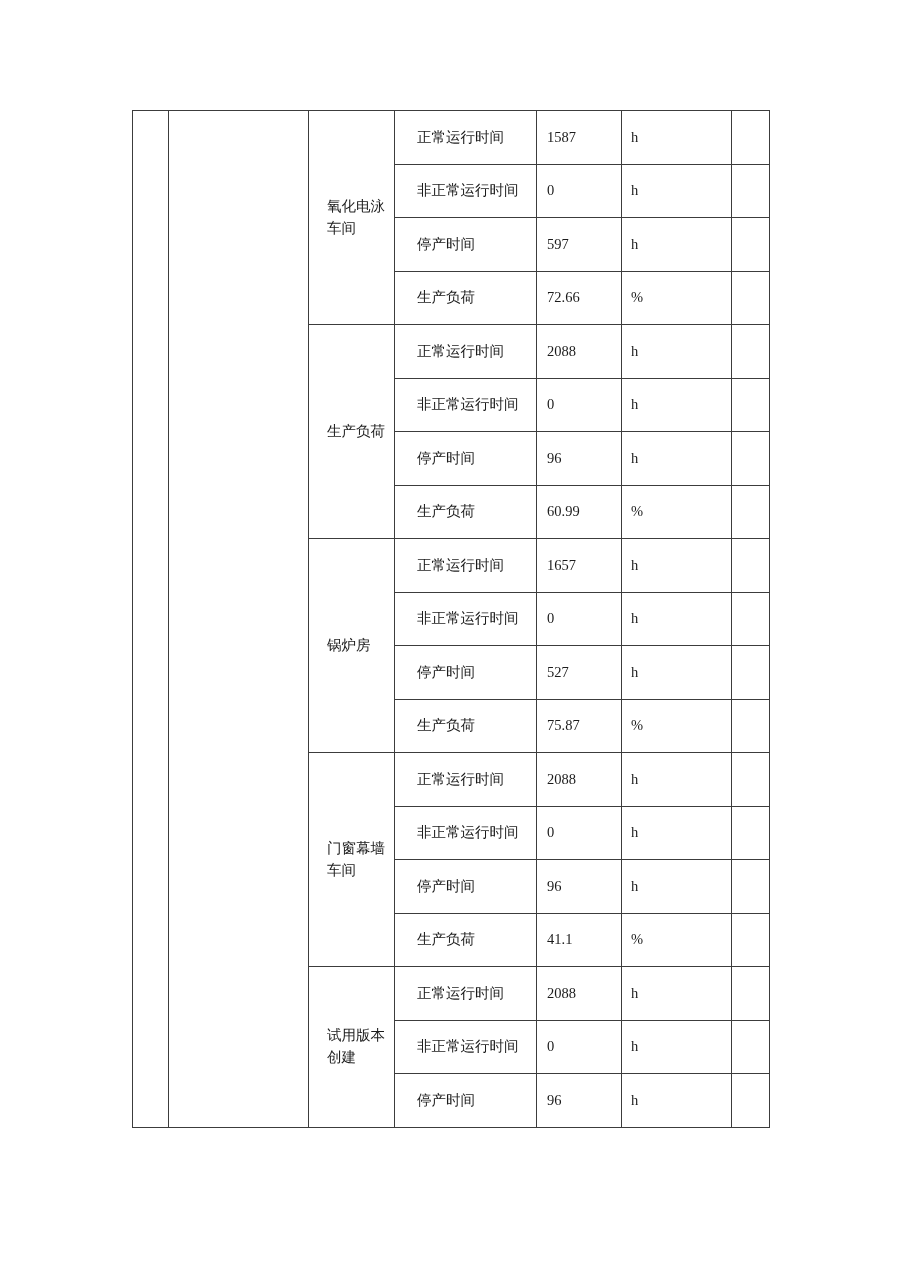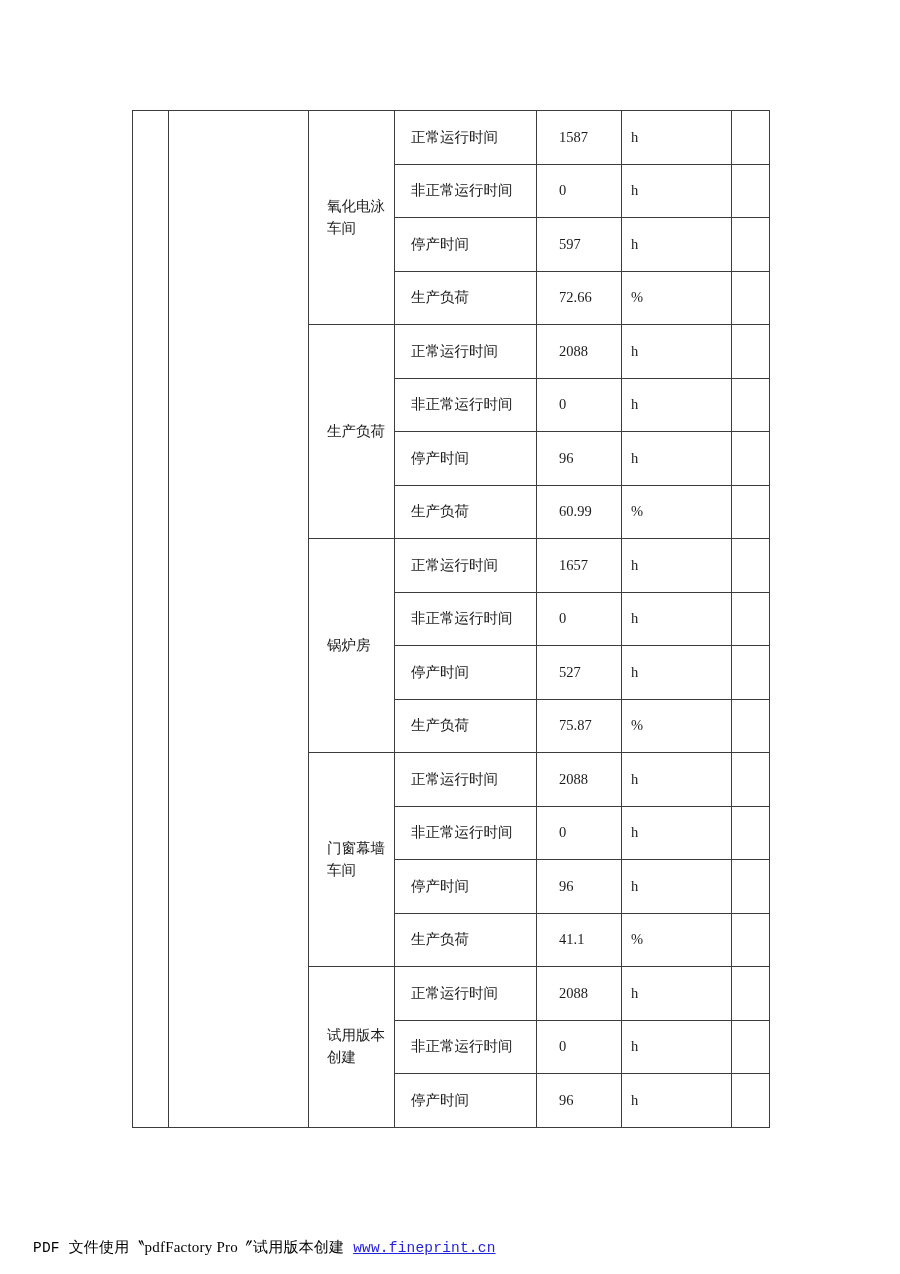--- a/index.html
+++ b/index.html
@@ -55,22 +55,22 @@
   .col-f  { width: 110px; }
   .col-g  { width: 38px;  }
 
   td.unit-cell {
     vertical-align: middle;
     padding-left: 18px;
     padding-right: 4px;
     word-break: break-all;
     line-height: 1.5;
   }
-  td.param-cell { padding-left: 16px; }
-  td.value-cell { padding-left: 22px; }
+  td.param-cell { padding-left: 22px; }
+  td.value-cell { padding-left: 10px; }
   td.measure-cell { padding-left: 9px; font-family: "Liberation Serif", "DejaVu Serif", serif; }
   td.blank-cell { }
 
   
   .footer {
     position: absolute;
     left: 33px;
     top: 1238px;
     font-family: "Liberation Mono", "DejaVu Sans Mono", monospace;
     font-size: 14.5px;
@@ -222,19 +222,14 @@
         </tr>
         <tr>
           <td class="param-cell">停产时间</td>
           <td class="value-cell">96</td>
           <td class="measure-cell">h</td>
           <td class="blank-cell"></td>
         </tr>
       </tbody>
   </table>
 
-  <div class="footer">
-    <span>PDF</span>
-    <span class="cn">文件使用〝pdfFactory Pro〞试用版本创建</span>
-    <a class="link" href="#">www.fineprint.cn</a>
-  </div>
 
 </div>
 
 </body></html>

